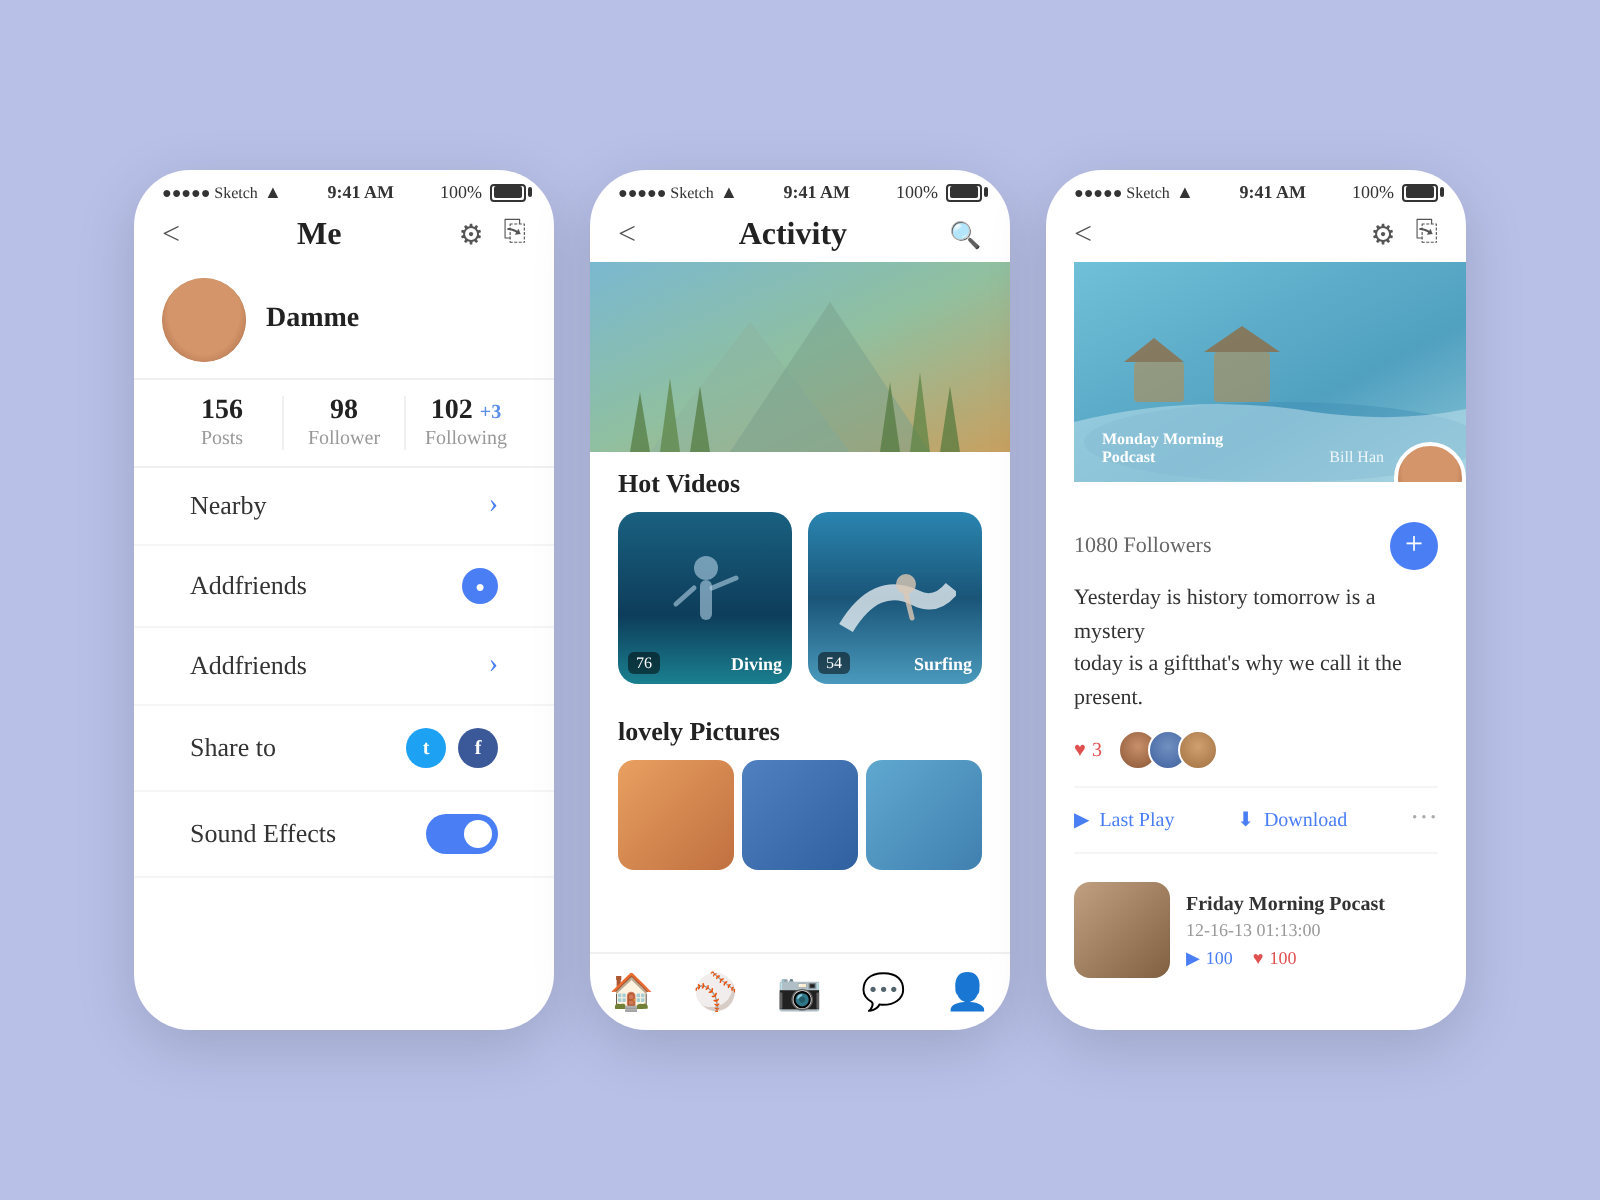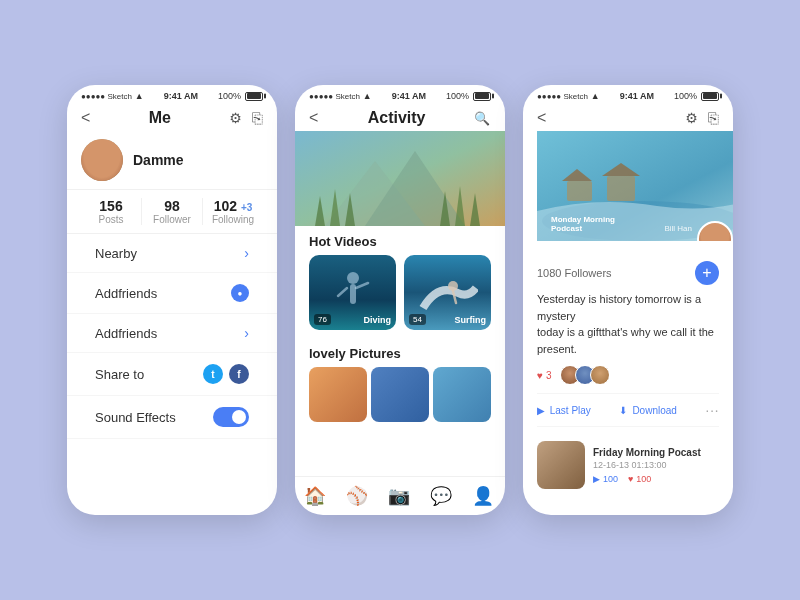--- a/index.html
+++ b/index.html
@@ -10,20 +10,21 @@
       display: flex;
       align-items: center;
       justify-content: center;
       font-family: -apple-system, BlinkMacSystemFont, 'Segoe UI', sans-serif;
       overflow: hidden;
     }
     .phones-container {
       display: flex;
       gap: 18px;
       align-items: center;
+      font-family: Liberation Serif, serif;
     }
     .phone {
       background: #fff;
       border-radius: 28px;
       width: 210px;
       height: 430px;
       overflow: hidden;
       box-shadow: 0 8px 30px rgba(0,0,0,0.15);
       display: flex;
       flex-direction: column;
@@ -134,21 +135,21 @@
     }
 
     .section-title {
       font-size: 13px; font-weight: 700; color: #222;
       padding: 8px 14px 6px; flex-shrink: 0;
     }
     .video-row {
       display: flex; gap: 8px; padding: 0 14px 8px; flex-shrink: 0;
     }
     .video-card {
-      flex: 1; height: 75px; border-radius: 10px; overflow: hidden;
+      flex: 1; height: 86px; border-radius: 10px; overflow: hidden;
       position: relative;
     }
     .video-bg-dive {
       width: 100%; height: 100%;
       background: linear-gradient(180deg, #1a6080 0%, #0d3d5a 60%, #1a8090 100%);
       display: flex; align-items: center; justify-content: center;
     }
     .video-bg-surf {
       width: 100%; height: 100%;
       background: linear-gradient(180deg, #2a85b0 0%, #1a5578 50%, #4a9abd 100%);

